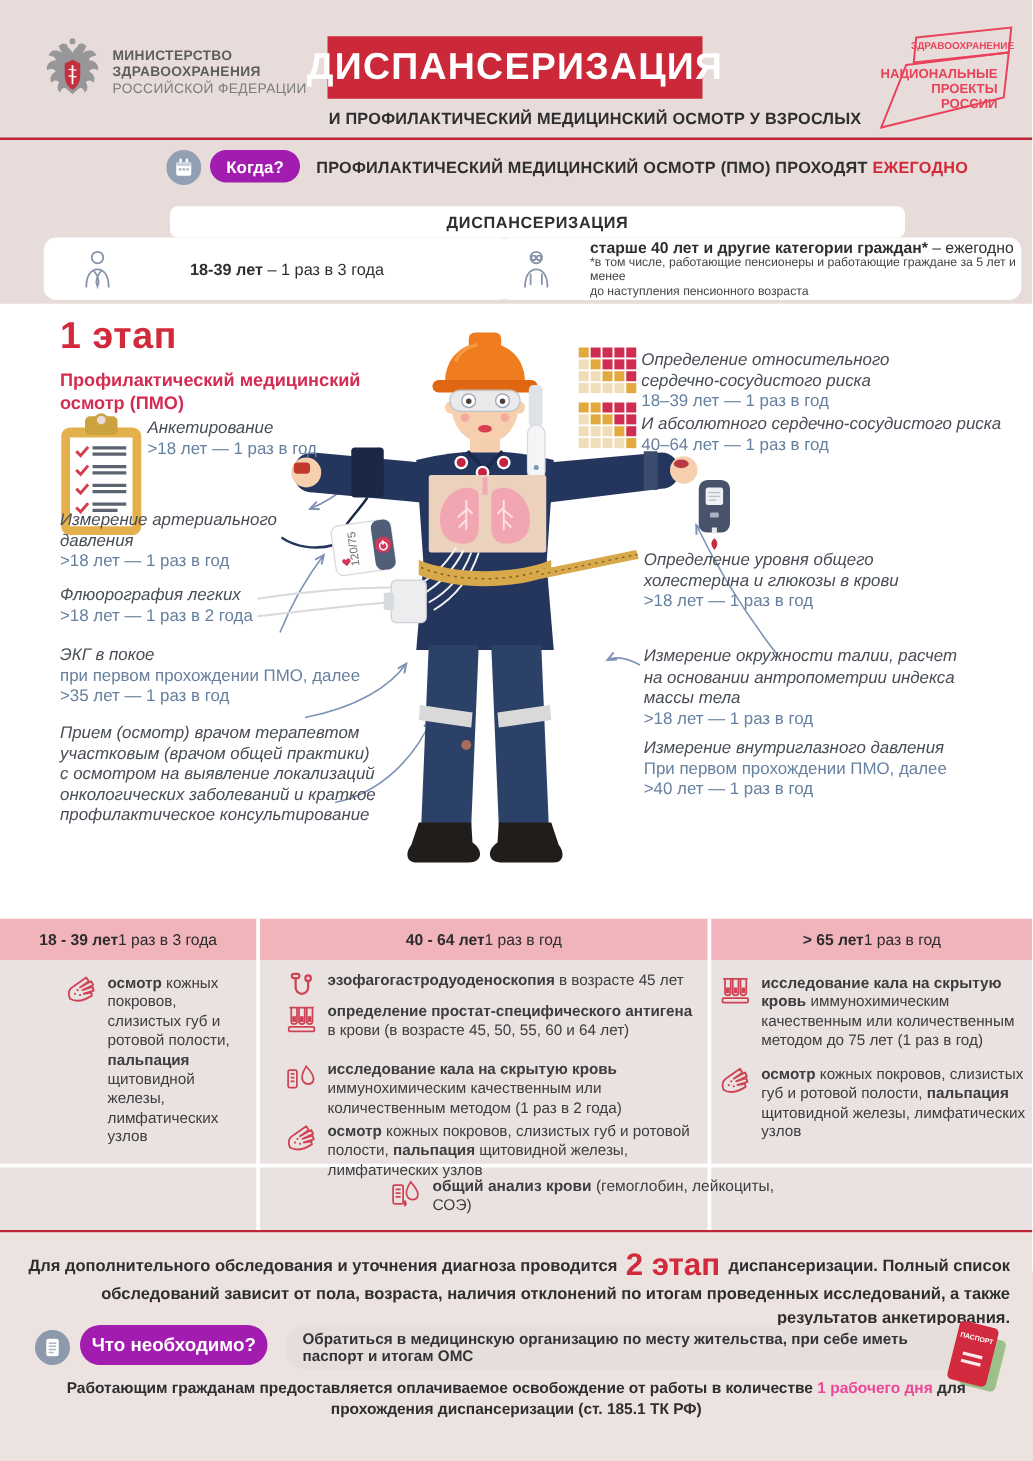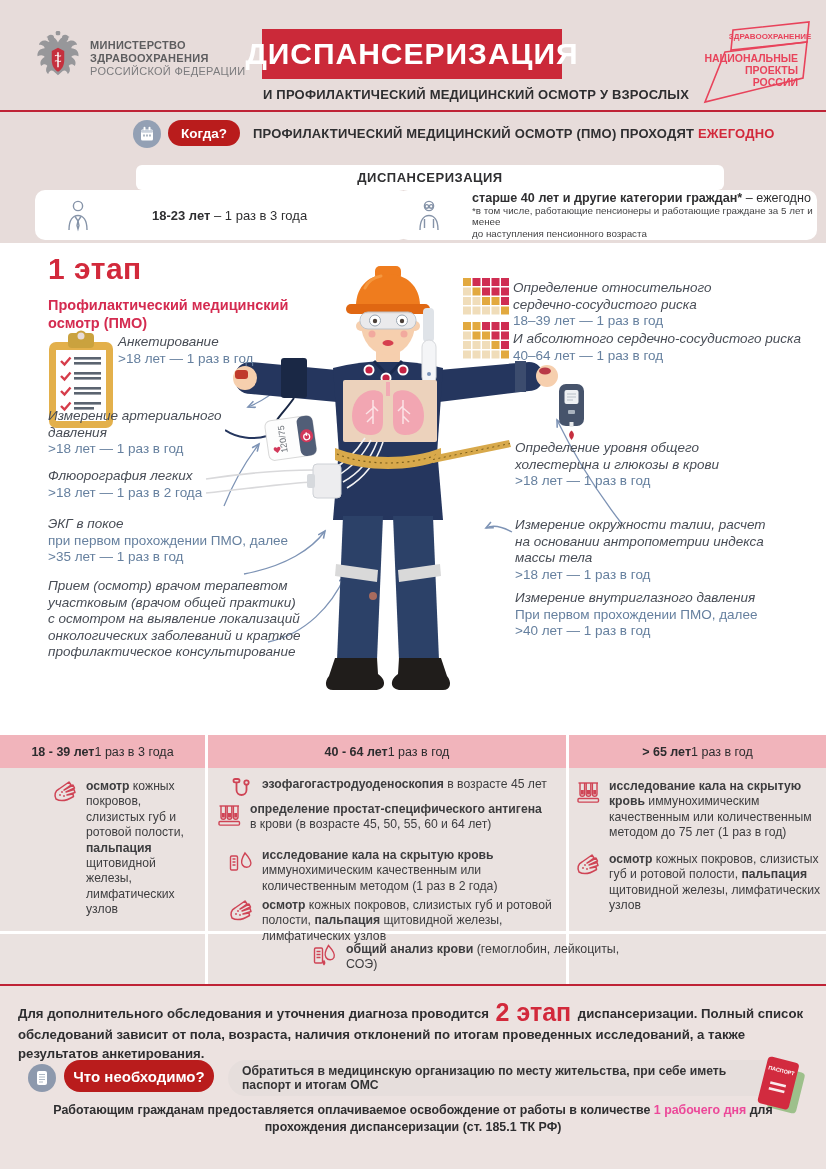--- a/index.html
+++ b/index.html
@@ -15,40 +15,40 @@
   .bg-bottom{left:0;top:986px;width:826px;height:183px;background:#ece2e0;}
   .vdiv{width:3px;background:#ffffff;top:735px;height:249px;}
   .hdiv{left:0;top:931px;width:826px;height:3px;background:#ffffff;}
   
   .ministry-text{font-size:11px;line-height:13px;color:#5d5d5f;font-weight:700;letter-spacing:.3px;}
   .ministry-text .light{font-weight:400;color:#7b7b7d;}
   .title-box{background:#cb2939;color:#ffffff;display:flex;align-items:center;justify-content:center;
              font-weight:700;font-size:30px;letter-spacing:1px;}
   .subtitle{font-size:13px;font-weight:700;color:#2e2e30;letter-spacing:.2px;}
   
-  .pill{background:#b91c1c;color:#fff;font-weight:700;display:flex;align-items:center;justify-content:center;border-radius:18px;}
+  .pill{background:#a21caf;color:#fff;font-weight:700;display:flex;align-items:center;justify-content:center;border-radius:18px;}
   .headline{font-size:13px;color:#2f2f31;letter-spacing:.2px;}
   .headline .red{color:#d2293b;}
   .whitebar{background:#ffffff;border-radius:6px;display:flex;align-items:center;justify-content:center;
             font-size:13px;font-weight:700;color:#2f2f31;letter-spacing:.5px;}
   .card{background:#ffffff;border-radius:10px;display:flex;align-items:center;padding-left:22px;}
   .card-line{font-size:13px;color:#2f2f31;}
   .card-note{font-size:9.8px;line-height:11.5px;color:#434345;}
   
   .stage-title{font-size:30px;font-weight:700;color:#d2293b;letter-spacing:.5px;}
   .stage-sub{font-size:14.5px;line-height:18px;font-weight:700;color:#d42b50;}
   .ititle{font-size:13.5px;line-height:16.5px;color:#484d56;font-style:italic;}
   .ifreq{font-size:13.5px;line-height:16.5px;color:#66809f;}
   
   .thead-cell{display:flex;align-items:center;justify-content:center;height:33px;font-size:12.5px;color:#2c2c2e;}
   .titem{display:flex;}
   .ttext{font-size:12.2px;line-height:15.4px;color:#3d3d3f;}
   .ticon{flex:0 0 26px;margin-right:8px;}
   
-  .stage2-p{font-size:13.2px;line-height:19px;font-weight:700;color:#2e2e30;text-align:left;}
+  .stage2-p{font-size:13.2px;line-height:19px;font-weight:700;color:#2e2e30;text-align:right;}
   .big-red{font-size:25px;color:#d2293b;font-weight:700;line-height:1;vertical-align:-3px;padding:0 3px;}
   .red{color:#ec4899;}
   .footer-box{background:#e6dedc;border-radius:18px;display:flex;align-items:center;justify-content:center;
               font-size:12.2px;font-weight:700;color:#333335;}
   .footer-note{font-size:12.4px;line-height:17px;font-weight:700;color:#2e2e30;text-align:center;}
 </style>
 </head>
 <body>
 
 <div class="poster">
@@ -113,21 +113,21 @@
 
   <div class="abs card" style="left:35px;top:190px;width:352px;height:50px;">
     <span class="abs" style="left:28px;top:8px;">
       <svg width="30" height="36" viewBox="0 0 30 36" fill="none" stroke="#8593a8" stroke-width="1.4">
         <circle cx="15" cy="8" r="4.6"></circle>
         <path d="M6 32 C6 22 10 17.5 15 17.5 C20 17.5 24 22 24 32"></path>
         <path d="M12 18.5 L15 23 L18 18.5"></path>
         <path d="M15 23 L14 27.5 L15 31 L16 27.5 Z"></path>
       </svg>
     </span>
-    <p class="card-line" style="margin-left:95px;"><span style="font-weight: 700;">18-23 лет</span><span> – 1 раз в 3 года</span></p>
+    <p class="card-line" style="margin-left:95px;"><span style="font-weight: 700;">18-39 лет</span><span> – 1 раз в 3 года</span></p>
   </div>
 
   <div class="abs card" style="left:398px;top:190px;width:397px;height:50px;">
     <span class="abs" style="left:16px;top:8px;">
       <svg width="30" height="36" viewBox="0 0 30 36" fill="none" stroke="#8593a8" stroke-width="1.4">
         <circle cx="15" cy="8" r="4.6"></circle>
         <circle cx="12.8" cy="8.4" r="1.8"></circle>
         <circle cx="17.2" cy="8.4" r="1.8"></circle>
         <path d="M14.6 8.4 h0.8"></path>
         <path d="M6 32 C6 22 10 17.5 15 17.5 C20 17.5 24 22 24 32"></path>
@@ -409,21 +409,21 @@
   <div class="abs titem" style="left:228px;top:777px;width:326px;">
     <span class="ticon">
       <svg width="26" height="26" viewBox="0 0 26 26" fill="none" stroke="#cf4455" stroke-width="1.8">
         <rect x="5.5" y="2" width="6" height="3.4" rx="1.6"></rect>
         <path d="M8.5 5.5 V13 a5 5 0 0 0 10 0 V7.5"></path>
         <circle cx="18.5" cy="5.5" r="2.2"></circle>
       </svg>
     </span>
     <p class="ttext"><span style="font-weight: 700;">эзофагогастродуоденоскопия</span><span> в возрасте 45 лет</span></p>
   </div>
-  <div class="abs titem" style="left:216px;top:802px;width:326px;">
+  <div class="abs titem" style="left:228px;top:802px;width:326px;">
     <span class="ticon">
       <svg width="26" height="26" viewBox="0 0 26 26">
         <g fill="none" stroke="#cf4455" stroke-width="1.4">
           <path d="M5 4 V15 a2.3 2.3 0 0 0 4.6 0 V4"></path>
           <path d="M11.2 4 V15 a2.3 2.3 0 0 0 4.6 0 V4"></path>
           <path d="M17.4 4 V15 a2.3 2.3 0 0 0 4.6 0 V4"></path>
           <path d="M3.5 4 h19.5"></path>
           <rect x="3" y="19.5" width="20.5" height="3.6" rx="1"></rect>
         </g>
         <g fill="#cf4455">

